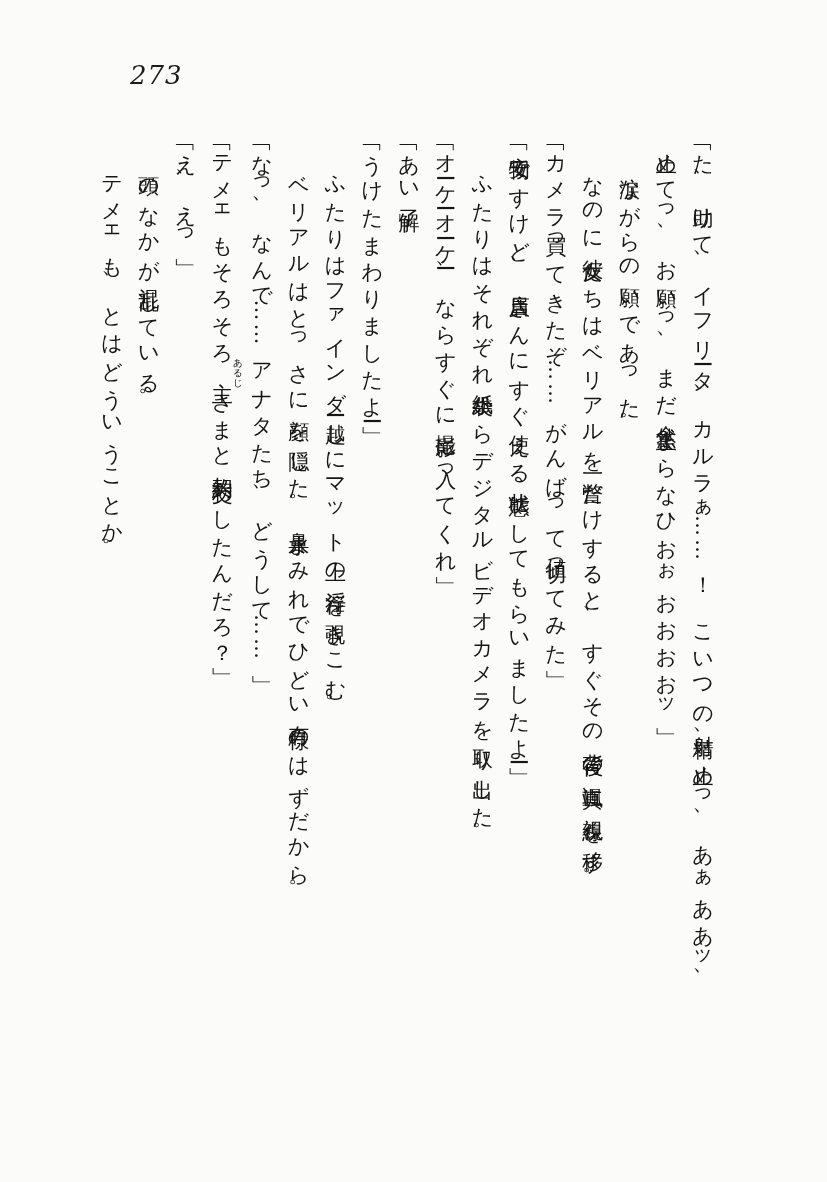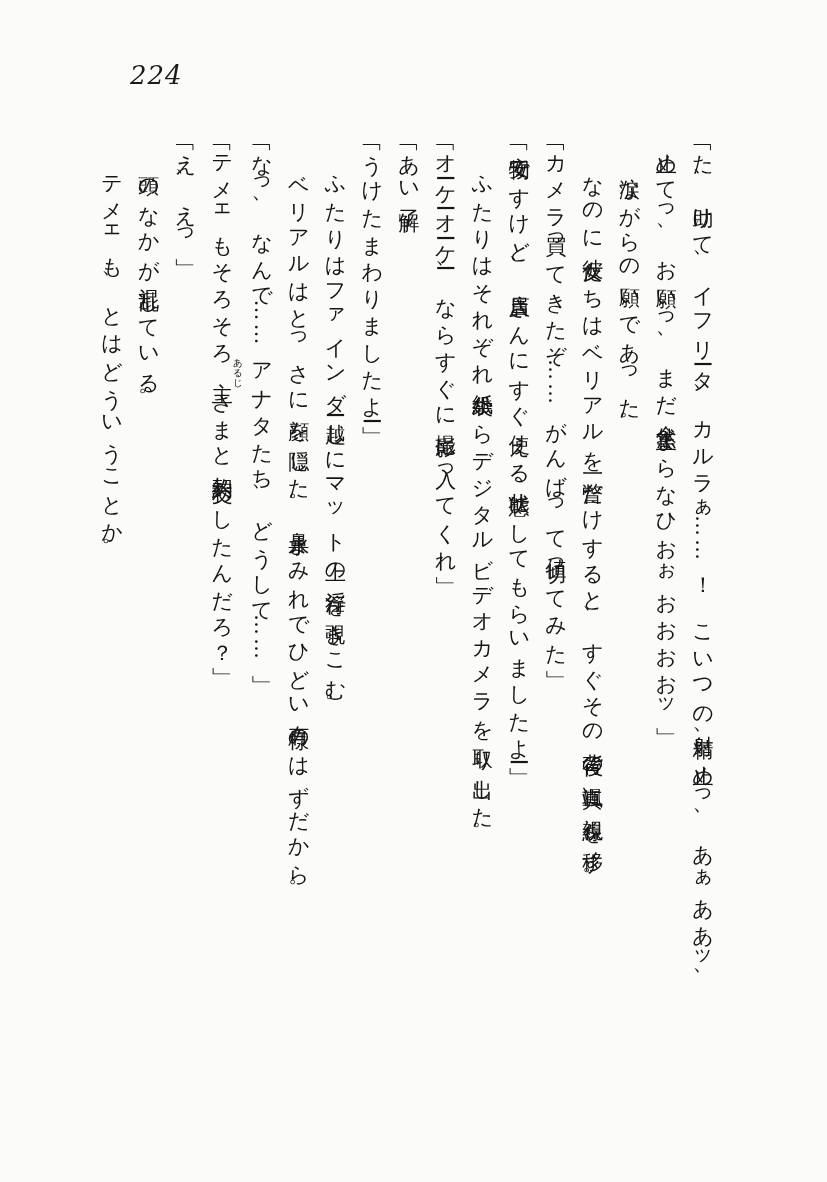--- a/index.html
+++ b/index.html
@@ -45,21 +45,21 @@
   }
   ruby rt {
     font-size: 9.5px;
     letter-spacing: 0;
     font-family: "DejaVu Serif", "Liberation Serif", serif;
   }
 </style>
 </head>
 <body>
 
-<div class="page-number">224</div>
+<div class="page-number">273</div>
 
 <div class="text-block">
   <p>「た、助けて、イフリータ、カルラぁ……！　こいつの射精、止めっ、あぁああッ、</p>
   <p>止めてっ、お願いっ、まだ全然止まらなひおぉおおおおッ」</p>
   <p class="indent">涙ながらの願いであった。</p>
   <p class="indent">なのに彼女たちはベリアルを一瞥だけすると、すぐその背後の颯真に視線を移す。</p>
   <p>「カメラ買ってきたぞ……がんばって値切ってみた」</p>
   <p>「安物ですけど、店員さんにすぐ使える状態にしてもらいましたよー」</p>
   <p class="indent">ふたりはそれぞれ紙袋からデジタルビデオカメラを取り出した。</p>
   <p>「オーケーオーケー、ならすぐに撮影に入ってくれ」</p>

